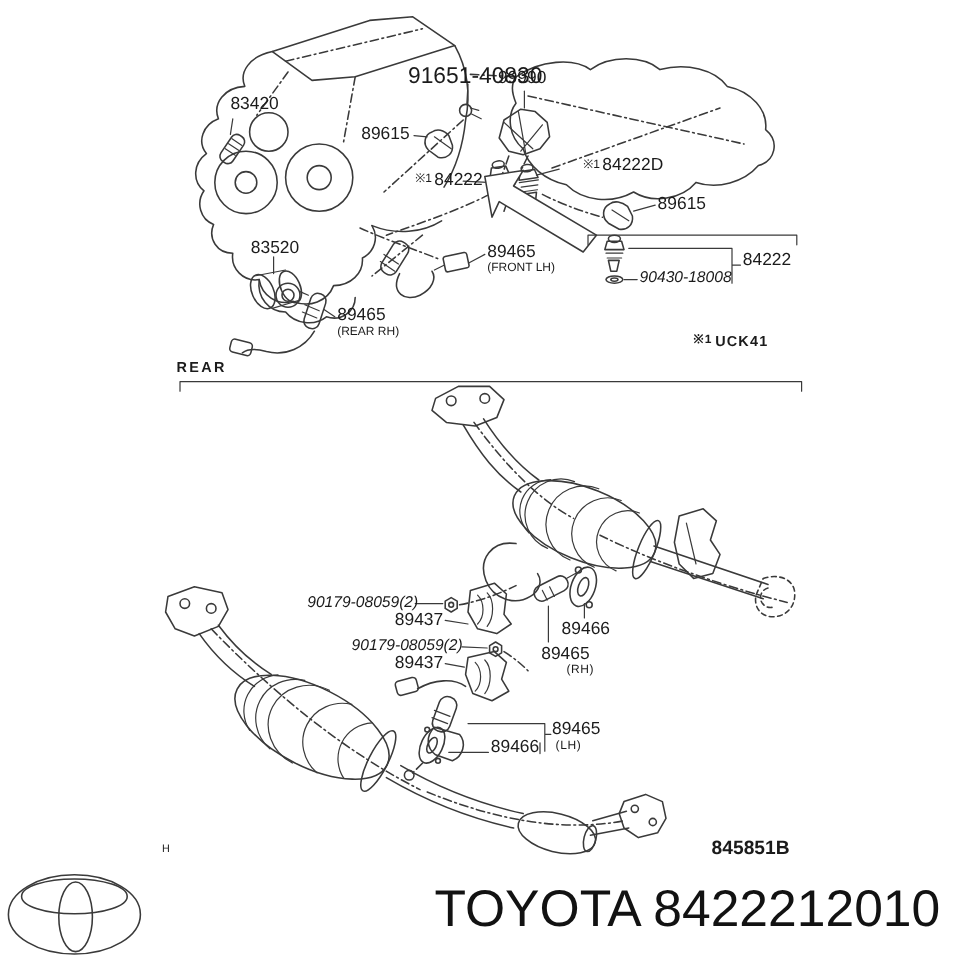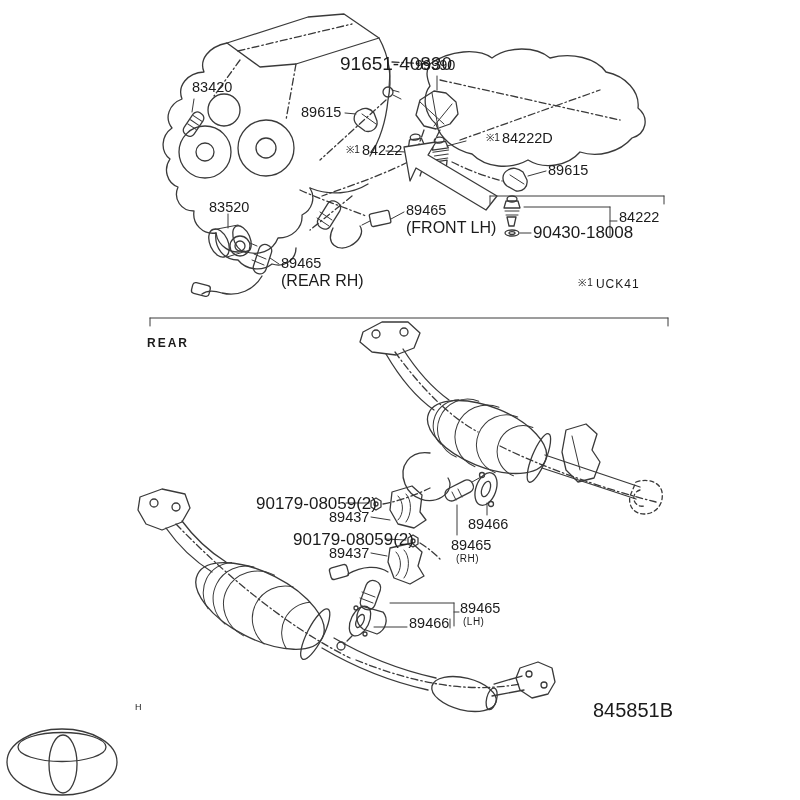--- a/index.html
+++ b/index.html
@@ -9,28 +9,28 @@
   .art{position:absolute;left:0;top:0;}
   .art path,.art circle,.art ellipse,.art rect,.art polygon,.art line{
       fill:none;stroke:#3a3a3a;stroke-width:1.3;stroke-linecap:round;stroke-linejoin:round;}
   .art .thin{stroke-width:1;}
   .art .dsh{stroke-dasharray:7 3 1.5 3;}
   .art .dot{stroke-dasharray:4 3;}
   .art .wfill{fill:#ffffff;}
   
   .lbl{position:absolute;font-size:14.5px;line-height:1.08;white-space:nowrap;}
   .lbl.mid{font-size:19px;}
-  .lbl.long{font-size:17px;}
+  .lbl.long{font-size:13px;font-style:italic;}
   .pfx{font-size:10px;vertical-align:2px;margin-right:2px;}
-  .sub{font-size:16px;}
+  .sub{font-size:10px;}
   .sub.sm{font-size:10px;letter-spacing:.5px;}
-  .ind1{margin-left:5px;}
-  .rear{position:absolute;font-size:12px;font-weight:700;letter-spacing:2px;margin-top:37px;}
-  .note{position:absolute;font-size:12px;font-weight:400;letter-spacing:1px;}
-  .code{position:absolute;font-size:20px;}
+  .ind1{margin-left:21px;}
+  .rear{position:absolute;font-size:12px;font-weight:700;letter-spacing:2px;}
+  .note{position:absolute;font-size:12px;font-weight:700;letter-spacing:1px;}
+  .code{position:absolute;font-size:16px;font-weight:bold;}
   .hmark{position:absolute;font-size:9px;}
   .title{position:absolute;left:362px;top:734px;font-size:43px;color:#121212;}
 </style>
 </head>
 <body>
 
 <div class="stage">
 
   <svg class="art" width="800" height="800" viewBox="0 0 800 800">
 
@@ -346,14 +346,15 @@
     <span>89465</span>
     <div class="sub sm" style="margin-left:3px">(LH)</div>
   </div>
   <div class="code" style="left:593px;top:699px">
     <span>845851B</span>
   </div>
   <div class="hmark" style="left:135px;top:702px">
     <span>H</span>
   </div>
 
+  <div class="title">TOYOTA 8422212010</div>
 
 </div>
 
 </body></html>

